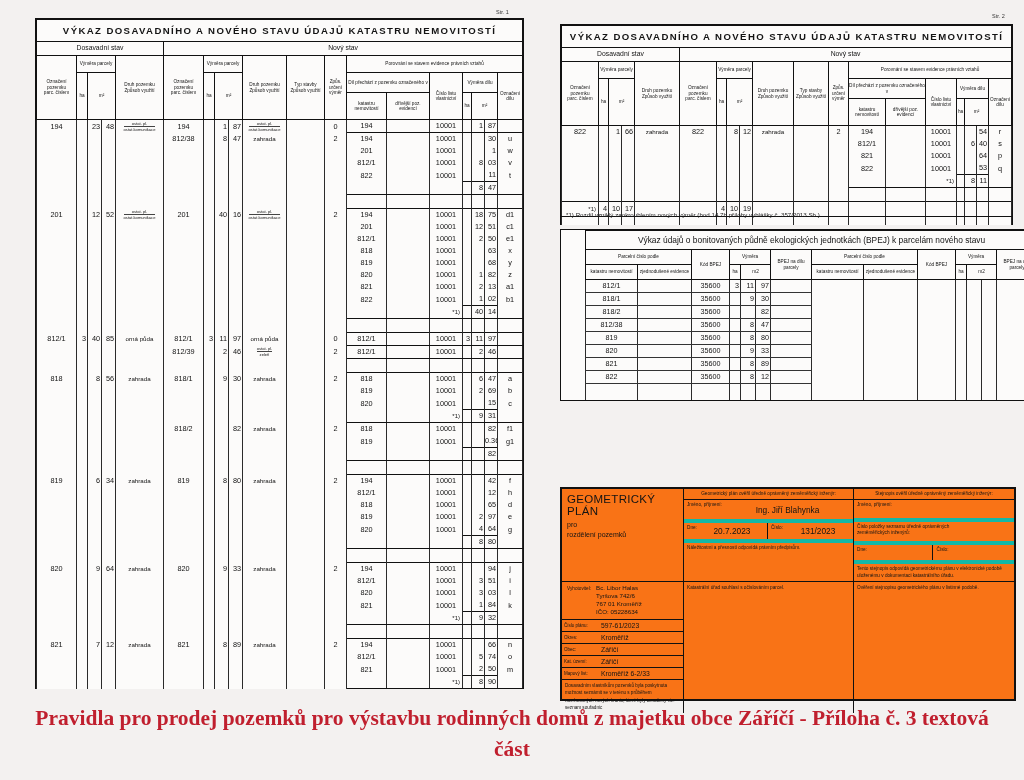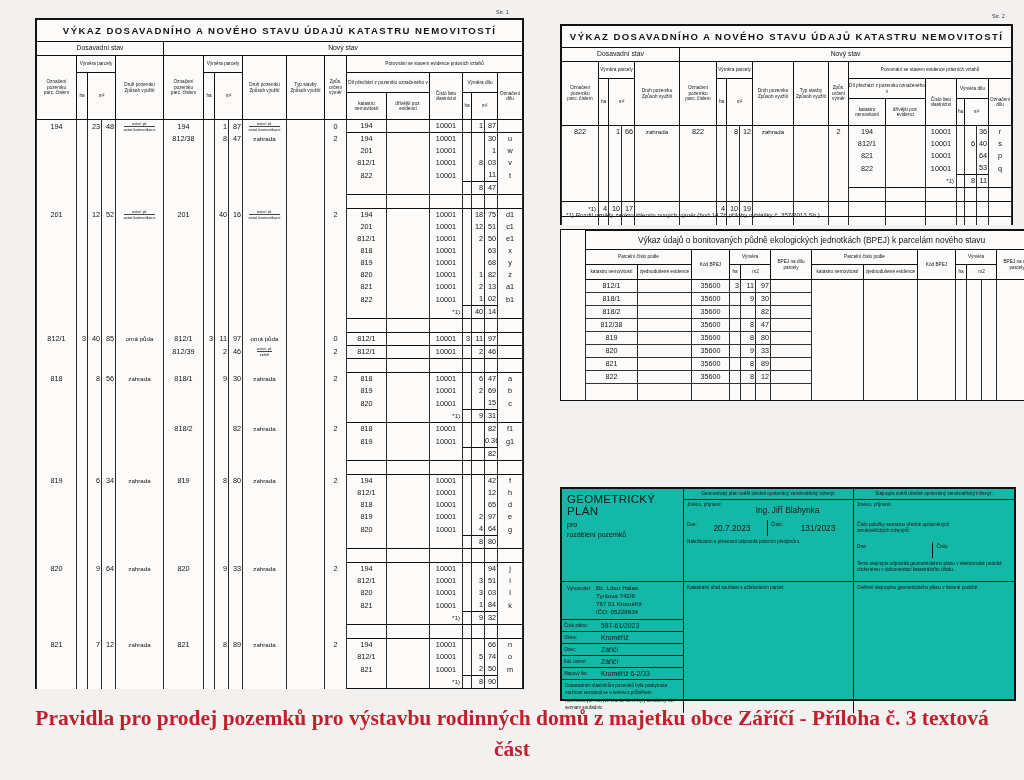--- a/index.html
+++ b/index.html
@@ -41,28 +41,28 @@
     padding:0;height:12px;font-size:7.2px;line-height:1;text-align:center;
     overflow:hidden;white-space:nowrap;vertical-align:middle;
   }
   table.bpej td.bt{border:1px solid #111;font-size:8.4px;height:18px;}
   table.bpej td.hh{border:1px solid #111;font-size:4.7px;line-height:1.15;white-space:normal;padding:1px 0;}
   table.bpej td.r{text-align:right;padding-right:1px;}
   table.bpej td.db{border-bottom:1px solid #333;}
   table.bpej tr.bend td{height:16px;}
   
   .gp{position:absolute;left:560px;top:487px;width:452px;height:210px;border:2px solid #111;
-      background:#14b8a6;display:grid;grid-template-columns:122px 170px 1fr;grid-template-rows:92px 1fr;}
+      background:#f97316;display:grid;grid-template-columns:122px 170px 1fr;grid-template-rows:92px 1fr;}
   .gpl{border-right:1px solid #111;padding:4px 5px;}
   .gpt{font-size:11.5px;letter-spacing:0.3px;margin-bottom:4px;}
   .gpp{font-size:7px;margin-top:3px;}
   .gpm{border-right:1px solid #111;display:flex;flex-direction:column;}
   .gpr{display:flex;flex-direction:column;}
   .gh{border-bottom:1px solid #111;font-size:4.7px;text-align:center;padding:2px 3px;line-height:1.3;}
-  .grow{display:flex;border-bottom:1px solid #14b8a6;align-items:stretch;}
+  .grow{display:flex;border-bottom:4px solid #14b8a6;align-items:stretch;}
   .grow.jm{height:19px;}
   .grow.cs{height:21px;}
   .grow.dn{height:16px;}
   .gl{font-size:4.7px;padding:2px 0 0 3px;line-height:1.25;}
   .gl.w{width:62%;white-space:normal;}
   .gv{flex:1;font-size:8.3px;text-align:center;align-self:center;}
   .bl{border-left:1px solid #111;}
   .gn{font-size:4.7px;text-align:left;padding:2px 3px;line-height:1.35;white-space:normal;flex:1;}
   .gbl{border-right:1px solid #111;border-top:1px solid #111;display:flex;flex-direction:column;}
   .vyh{display:flex;border-bottom:1px solid #111;padding:2px 2px 1px 2px;gap:5px;height:34px;}
@@ -1219,21 +1219,21 @@
           <td class="dr">
             <div class="d1">zahrada</div>
           </td>
           <td></td>
           <td>2</td>
           <td class="pc pt">194</td>
           <td class="pc pt"></td>
           <td class="pc pt">10001</td>
           <td class="pc r pt"></td>
           <td class="pc r pt"></td>
-          <td class="pc r pt">36</td>
+          <td class="pc r pt">54</td>
           <td class="pc pt">r</td>
         </tr>
         <tr class="bl">
           <td></td>
           <td class="r"></td>
           <td class="r"></td>
           <td class="r"></td>
           <td class="dr"></td>
           <td></td>
           <td class="r"></td>

